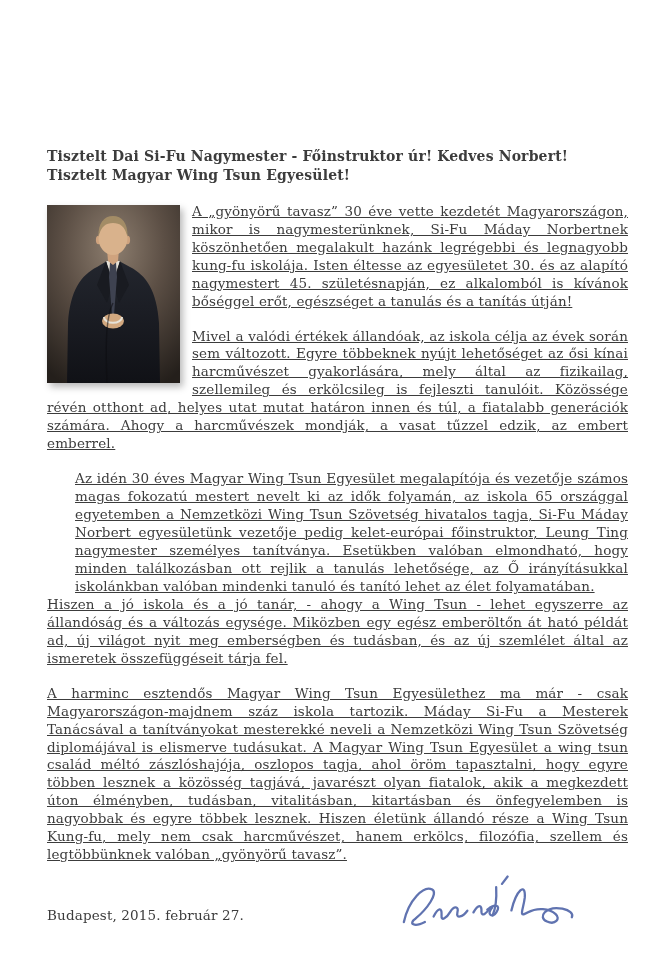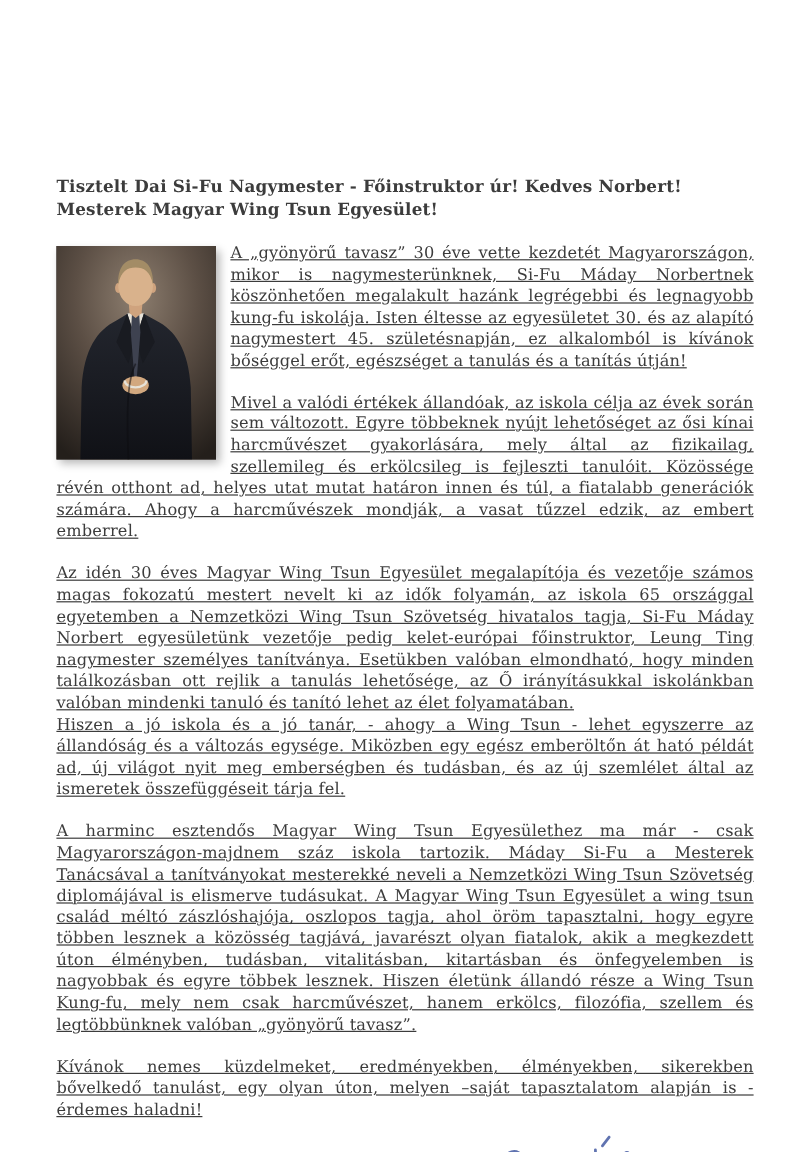--- a/index.html
+++ b/index.html
@@ -33,21 +33,21 @@
     box-shadow: 3px 4px 7px rgba(0,0,0,0.28);
     background: #2a2420;
   }
   .photo-figure svg { display: block; }
   p.para {
     margin: 0 0 17px 0;
     text-align: justify;
     text-decoration: underline;
   }
   p.para.no-gap { margin-bottom: 0; }
-  p.para.clear { clear: both; }
+  p.para.clear { clear: both; margin-left: 28px; }
   .closing-row {
     clear: both;
     display: flex;
     justify-content: space-between;
     align-items: flex-start;
     margin-top: 10px;
   }
   .date-line {
     padding-top: 26px;
     white-space: nowrap;
@@ -60,21 +60,21 @@
   .sig-scrawl { display: block; margin: 0 auto -4px auto; }
 </style>
 </head>
 <body>
 
 <div class="page">
   <div class="content">
 
     <div class="salutation">
       <div>Tisztelt Dai Si-Fu Nagymester - Főinstruktor úr! Kedves Norbert!</div>
-      <div>Mesterek Magyar Wing Tsun Egyesület!</div>
+      <div>Tisztelt Magyar Wing Tsun Egyesület!</div>
     </div>
 
     <figure class="photo-figure">
       <svg width="133" height="178" viewBox="0 0 133 178" xmlns="http://www.w3.org/2000/svg">
         <defs>
           <radialGradient id="pbg" cx="50%" cy="24%" r="85%">
             <stop offset="0%" stop-color="#8d7e6f"></stop>
             <stop offset="45%" stop-color="#5c4f45"></stop>
             <stop offset="100%" stop-color="#241f1b"></stop>
           </radialGradient>
@@ -98,21 +98,20 @@
         <path d="M57,112 a4,2.6 0 1 0 18,0" fill="none" stroke="#e6e2d8" stroke-width="2"></path>
         <path d="M66,98 C60,110 58,130 60,178" stroke="#0c0d11" stroke-width="1.4" fill="none" opacity="0.55"></path>
       </svg>
     </figure>
 
     <p class="para">A „gyönyörű tavasz” 30 éve vette kezdetét Magyarországon, mikor is nagymesterünknek, Si-Fu Máday Norbertnek köszönhetően megalakult hazánk legrégebbi és legnagyobb kung-fu iskolája. Isten éltesse az egyesületet 30. és az alapító nagymestert 45. születésnapján, ez alkalomból is kívánok bőséggel erőt, egészséget a tanulás és a tanítás útján!</p>
     <p class="para">Mivel a valódi értékek állandóak, az iskola célja az évek során sem változott. Egyre többeknek nyújt lehetőséget az ősi kínai harcművészet gyakorlására, mely által az fizikailag, szellemileg és erkölcsileg is fejleszti tanulóit. Közössége révén otthont ad, helyes utat mutat határon innen és túl, a fiatalabb generációk számára. Ahogy a harcművészek mondják, a vasat tűzzel edzik, az embert emberrel.</p>
     <p class="para no-gap clear">Az idén 30 éves Magyar Wing Tsun Egyesület megalapítója és vezetője számos magas fokozatú mestert nevelt ki az idők folyamán, az iskola 65 országgal egyetemben a Nemzetközi  Wing Tsun Szövetség hivatalos tagja, Si-Fu Máday Norbert egyesületünk vezetője pedig kelet-európai főinstruktor, Leung Ting nagymester személyes tanítványa. Esetükben valóban elmondható, hogy minden találkozásban ott rejlik a tanulás lehetősége, az Ő irányításukkal iskolánkban valóban mindenki tanuló és tanító lehet az élet folyamatában.</p>
     <p class="para">Hiszen a jó iskola és a jó tanár, - ahogy a Wing Tsun - lehet egyszerre az állandóság és a változás egysége. Miközben egy egész emberöltőn át ható példát ad, új világot nyit meg emberségben és tudásban, és az új szemlélet által az ismeretek összefüggéseit tárja fel.</p>
     <p class="para">A harminc esztendős Magyar Wing Tsun Egyesülethez ma már - csak Magyarországon-majdnem száz iskola tartozik. Máday Si-Fu a Mesterek Tanácsával a tanítványokat mesterekké neveli a Nemzetközi Wing Tsun Szövetség diplomájával is elismerve tudásukat. A Magyar Wing Tsun Egyesület a wing tsun család méltó zászlóshajója, oszlopos tagja, ahol öröm tapasztalni, hogy egyre többen lesznek a közösség tagjává, javarészt olyan fiatalok, akik a megkezdett úton élményben, tudásban, vitalitásban, kitartásban és önfegyelemben is nagyobbak és egyre többek lesznek. Hiszen életünk állandó része a Wing Tsun Kung-fu, mely nem csak harcművészet, hanem erkölcs, filozófia, szellem és legtöbbünknek valóban „gyönyörű tavasz”.</p>
-    <p class="para">Kívánok nemes küzdelmeket, eredményekben, élményekben, sikerekben bővelkedő tanulást, egy olyan úton, melyen –saját tapasztalatom alapján is - érdemes haladni!</p>
 
     <div class="closing-row">
       <div class="date-line">Budapest, 2015. február 27.</div>
       <div class="sig-block">
         <svg class="sig-scrawl" width="218" height="56" viewBox="0 0 218 56" xmlns="http://www.w3.org/2000/svg">
           <g transform="rotate(-3 109 28)" fill="none" stroke="#4f64a8" stroke-width="2.3" stroke-linecap="round" opacity="0.9">
             <path d="M12,42 C18,20 34,6 42,11 C48,15 36,30 24,39 C16,44 22,48 33,43"></path>
             <path d="M42,38 c5,-9 9,-9 8,-1 c-1,7 5,3 9,-3 c4,-6 9,-5 7,1 c-2,7 5,5 10,-1"></path>
             <path d="M82,36 c5,-8 9,-8 8,0 c0,5 5,2 9,-4"></path>
             <path d="M106,12 c0,10 -2,22 -5,28"></path>

